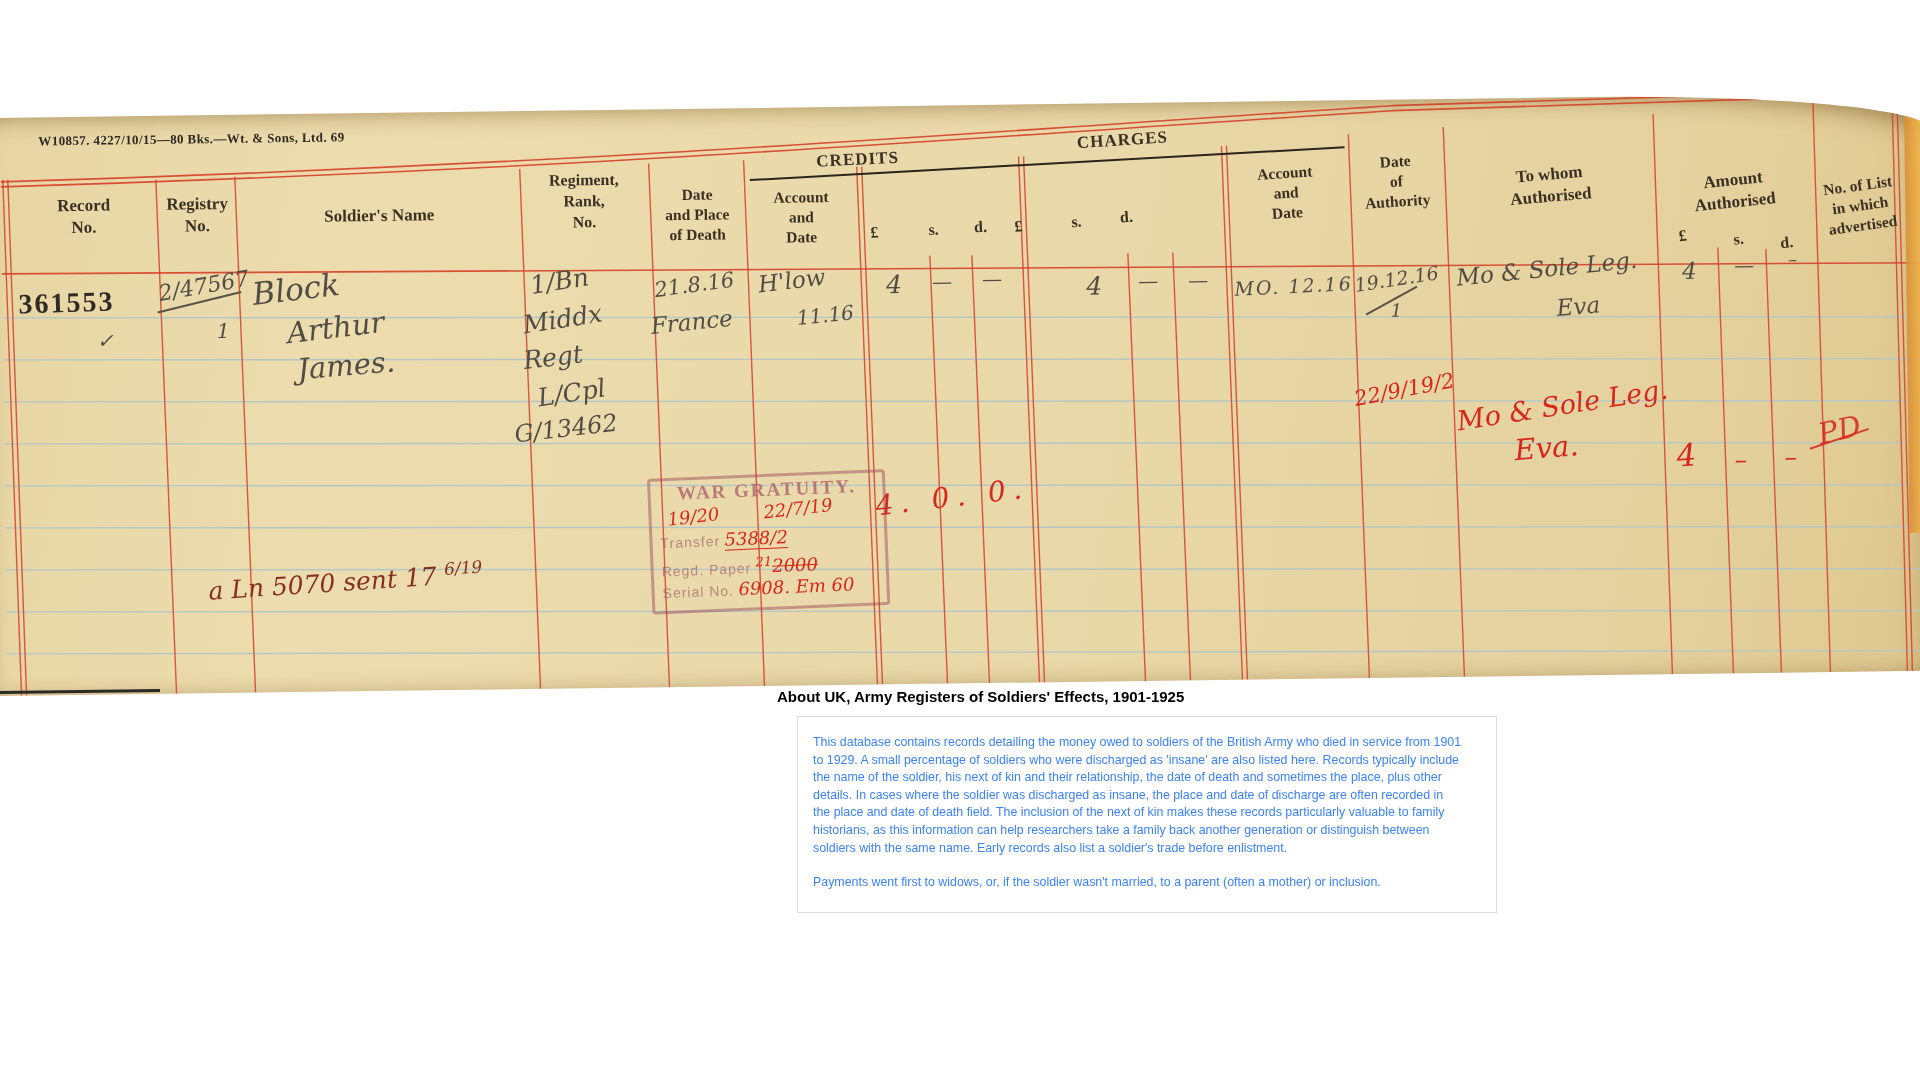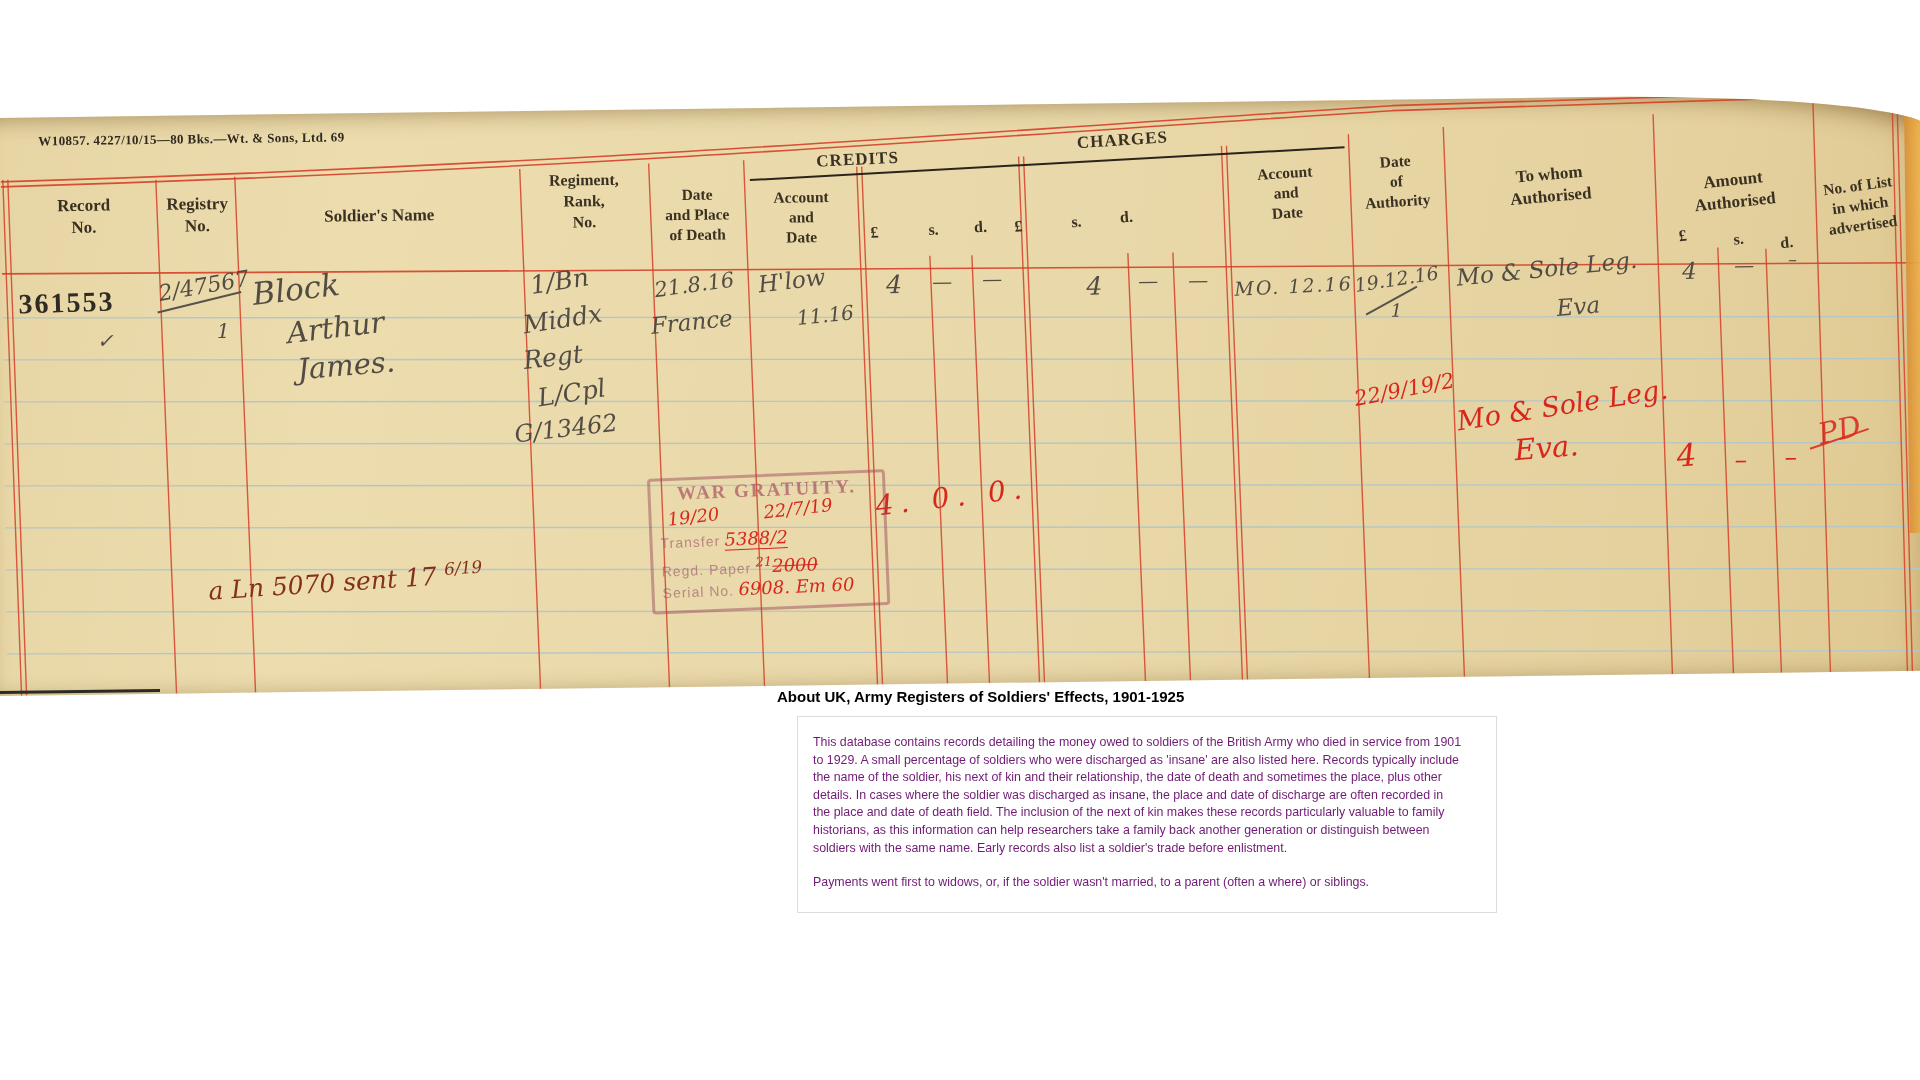--- a/index.html
+++ b/index.html
@@ -34,21 +34,21 @@
     border:3px solid rgba(150,62,84,.45);border-radius:4px;transform:rotate(-1.6deg);padding:2px 8px;box-sizing:border-box;}
   .stamp .title{display:block;text-align:center;font-family:"Liberation Serif",serif;font-weight:700;
     font-size:19px;letter-spacing:2px;color:rgba(164,76,96,.68);}
   .stamp .lbl{color:rgba(150,80,100,.6);font-family:"Liberation Sans",sans-serif;font-size:14px;letter-spacing:1px;}
   .stamp .row{position:absolute;left:8px;white-space:nowrap;}
 
   
   .about-heading{position:absolute;left:777px;top:688px;font-size:15px;font-weight:700;color:#000;}
   .about-panel{position:absolute;left:797px;top:716px;width:700px;box-sizing:border-box;
     background:#fff;border:1px solid #dcdcdc;padding:17px 18px 20px 15px;}
-  .about-panel p{margin:0 16px 17px 0;font-size:12.4px;line-height:1.42;color:#701a75;}
+  .about-panel p{margin:0 16px 17px 0;font-size:12.4px;line-height:1.42;color:#3b82f6;}
   .about-panel p:last-child{margin-bottom:0;}
 </style>
 </head>
 <body>
 
 <div class="stage">
 
   <div class="scan">
 
     <svg class="grid" width="1936" height="578" viewBox="0 0 1936 578">
@@ -206,16 +206,16 @@
       <span class="row" style="top:78px;"><span class="lbl">Regd. Paper</span> <sup class="hwr" style="font-size:13px;">21</sup><span class="hwr" style="font-size:18px;text-decoration:line-through;">2000</span></span>
       <span class="row" style="top:102px;"><span class="lbl">Serial No.</span> <span class="hwr" style="font-size:18px;">6908. Em 60</span></span>
     </div>
   </div>
 
   <div class="under-line"></div>
 
   <div class="about-heading">About UK, Army Registers of Soldiers' Effects, 1901-1925</div>
   <div class="about-panel">
     <p>This database contains records detailing the money owed to soldiers of the British Army who died in service from 1901 to 1929. A small percentage of soldiers who were discharged as 'insane' are also listed here. Records typically include the name of the soldier, his next of kin and their relationship, the date of death and sometimes the place, plus other details. In cases where the soldier was discharged as insane, the place and date of discharge are often recorded in the place and date of death field. The inclusion of the next of kin makes these records particularly valuable to family historians, as this information can help researchers take a family back another generation or distinguish between soldiers with the same name. Early records also list a soldier's trade before enlistment.</p>
-    <p>Payments went first to widows, or, if the soldier wasn't married, to a parent (often a where) or siblings.</p>
+    <p>Payments went first to widows, or, if the soldier wasn't married, to a parent (often a mother) or inclusion.</p>
   </div>
 
 </div>
 
 </body></html>

